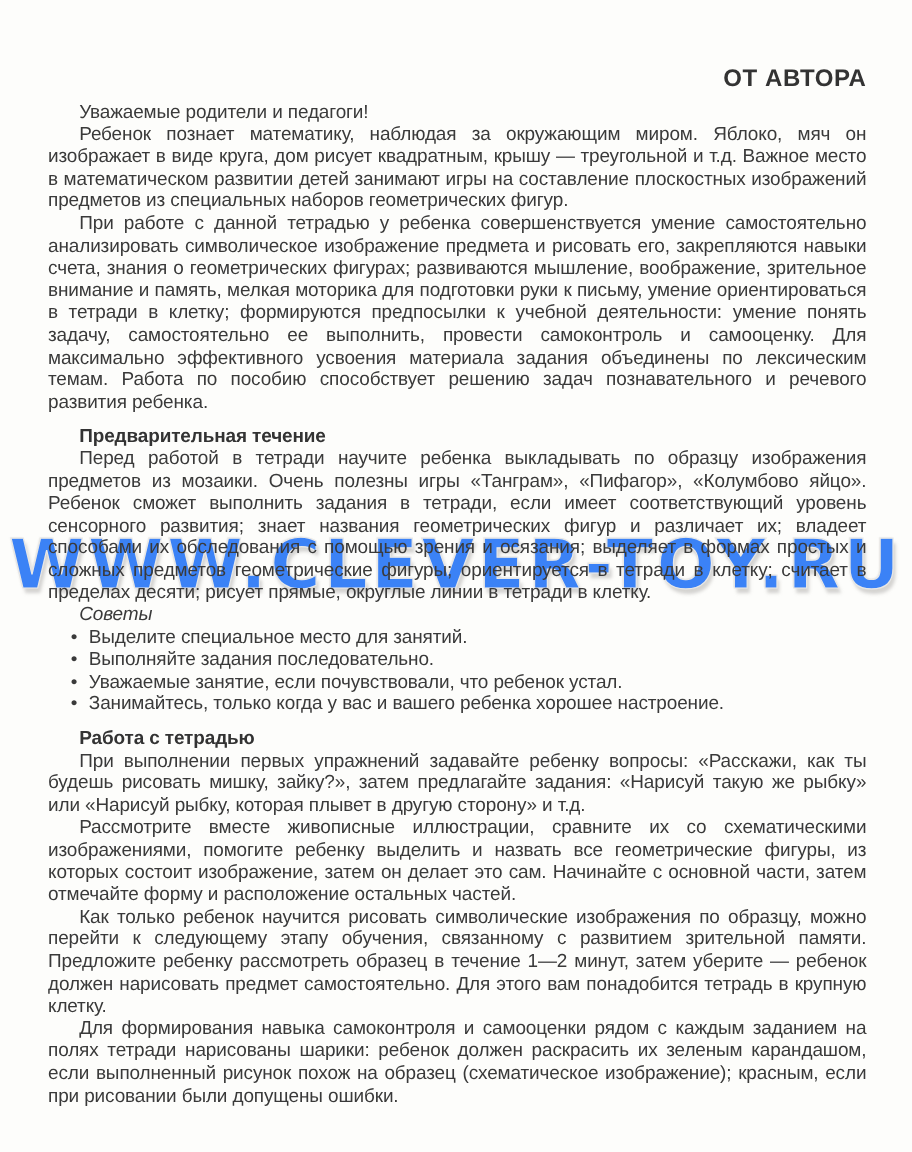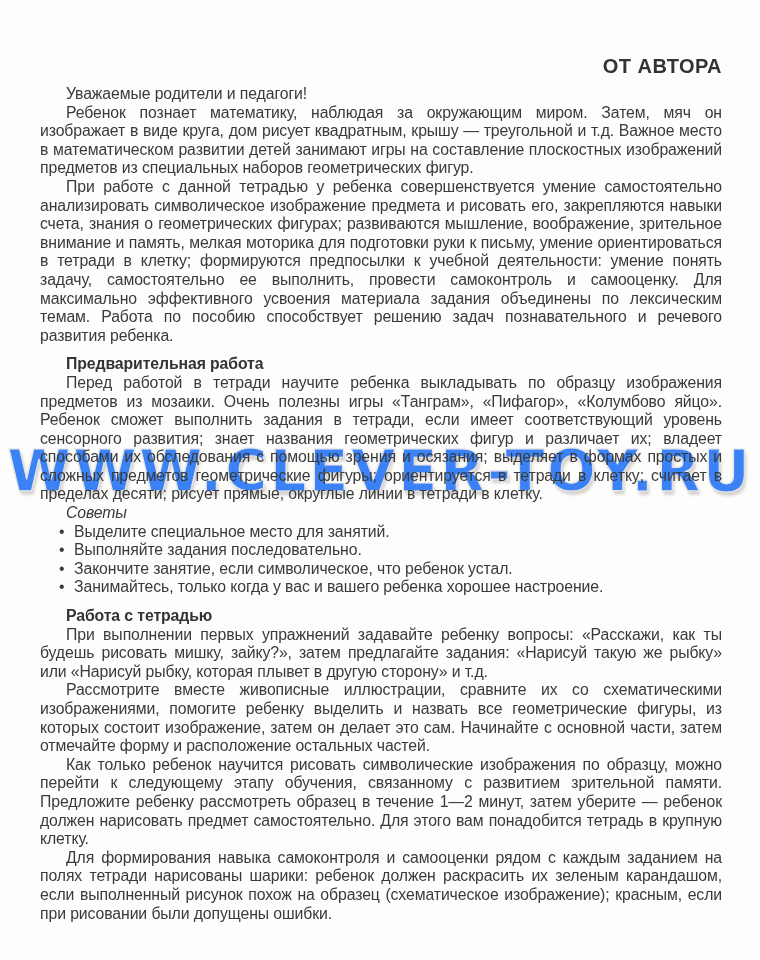--- a/index.html
+++ b/index.html
@@ -101,33 +101,33 @@
 <div class="page">
 
   <div class="watermark">WWW.CLEVER-TOY.RU</div>
 
   <div class="content">
 
     <h1 class="title">ОТ АВТОРА</h1>
 
     <p class="salutation">Уважаемые родители и педагоги!</p>
 
-    <p class="para">Ребенок познает математику, наблюдая за окружающим миром. Затем, мяч он изображает в виде круга, дом рисует квадратным, крышу — треугольной и т.д. Важное место в математическом развитии детей занимают игры на составление плоскостных изображений предметов из специальных наборов геометрических фигур.</p>
+    <p class="para">Ребенок познает математику, наблюдая за окружающим миром. Яблоко, мяч он изображает в виде круга, дом рисует квадратным, крышу — треугольной и т.д. Важное место в математическом развитии детей занимают игры на составление плоскостных изображений предметов из специальных наборов геометрических фигур.</p>
     <p class="para">При работе с данной тетрадью у ребенка совершенствуется умение самостоятельно анализировать символическое изображение предмета и рисовать его, закрепляются навыки счета, знания о геометрических фигурах; развиваются мышление, воображение, зрительное внимание и память, мелкая моторика для подготовки руки к письму, умение ориентироваться в тетради в клетку; формируются предпосылки к учебной деятельности: умение понять задачу, самостоятельно ее выполнить, провести самоконтроль и самооценку. Для максимально эффективного усвоения материала задания объединены по лексическим темам. Работа по пособию способствует решению задач познавательного и речевого развития ребенка.</p>
 
-    <h2 class="section-heading">Предварительная работа</h2>
+    <h2 class="section-heading">Предварительная течение</h2>
 
     <p class="para">Перед работой в тетради научите ребенка выкладывать по образцу изображения предметов из мозаики. Очень полезны игры «Танграм», «Пифагор», «Колумбово яйцо». Ребенок сможет выполнить задания в тетради, если имеет соответствующий уровень сенсорного развития; знает названия геометрических фигур и различает их; владеет способами их обследования с помощью зрения и осязания;  выделяет в формах простых и сложных предметов геометрические фигуры; ориентируется в тетради в клетку; считает в пределах десяти; рисует прямые, округлые линии в тетради в клетку.</p>
 
     <p class="tips-heading">Советы</p>
 
     <ul class="tips">
       <li>Выделите специальное место для занятий.</li>
       <li>Выполняйте задания последовательно.</li>
-      <li>Закончите занятие, если символическое, что ребенок устал.</li>
+      <li>Уважаемые занятие, если почувствовали, что ребенок устал.</li>
       <li>Занимайтесь, только когда у вас и вашего ребенка хорошее настроение.</li>
     </ul>
 
     <h2 class="section-heading">Работа с тетрадью</h2>
 
     <p class="para">При выполнении первых упражнений задавайте ребенку вопросы: «Расскажи, как ты будешь рисовать мишку, зайку?», затем предлагайте задания: «Нарисуй такую же рыбку» или «Нарисуй рыбку, которая плывет в другую сторону» и т.д.</p>
     <p class="para">Рассмотрите вместе живописные иллюстрации, сравните их со схематическими изображениями, помогите ребенку выделить и назвать все геометрические фигуры, из которых состоит изображение, затем он делает это сам. Начинайте с основной части, затем отмечайте форму и расположение остальных частей.</p>
     <p class="para">Как только ребенок научится рисовать символические изображения по образцу, можно перейти к следующему этапу обучения, связанному с развитием зрительной памяти. Предложите ребенку рассмотреть образец в течение 1—2 минут, затем уберите — ребенок должен нарисовать предмет самостоятельно. Для этого вам понадобится тетрадь в крупную клетку.</p>
     <p class="para">Для формирования навыка самоконтроля и самооценки рядом с каждым заданием на полях тетради нарисованы шарики: ребенок должен раскрасить их зеленым карандашом, если выполненный рисунок похож на образец (схематическое изображение); красным, если при рисовании были допущены ошибки.</p>
 

